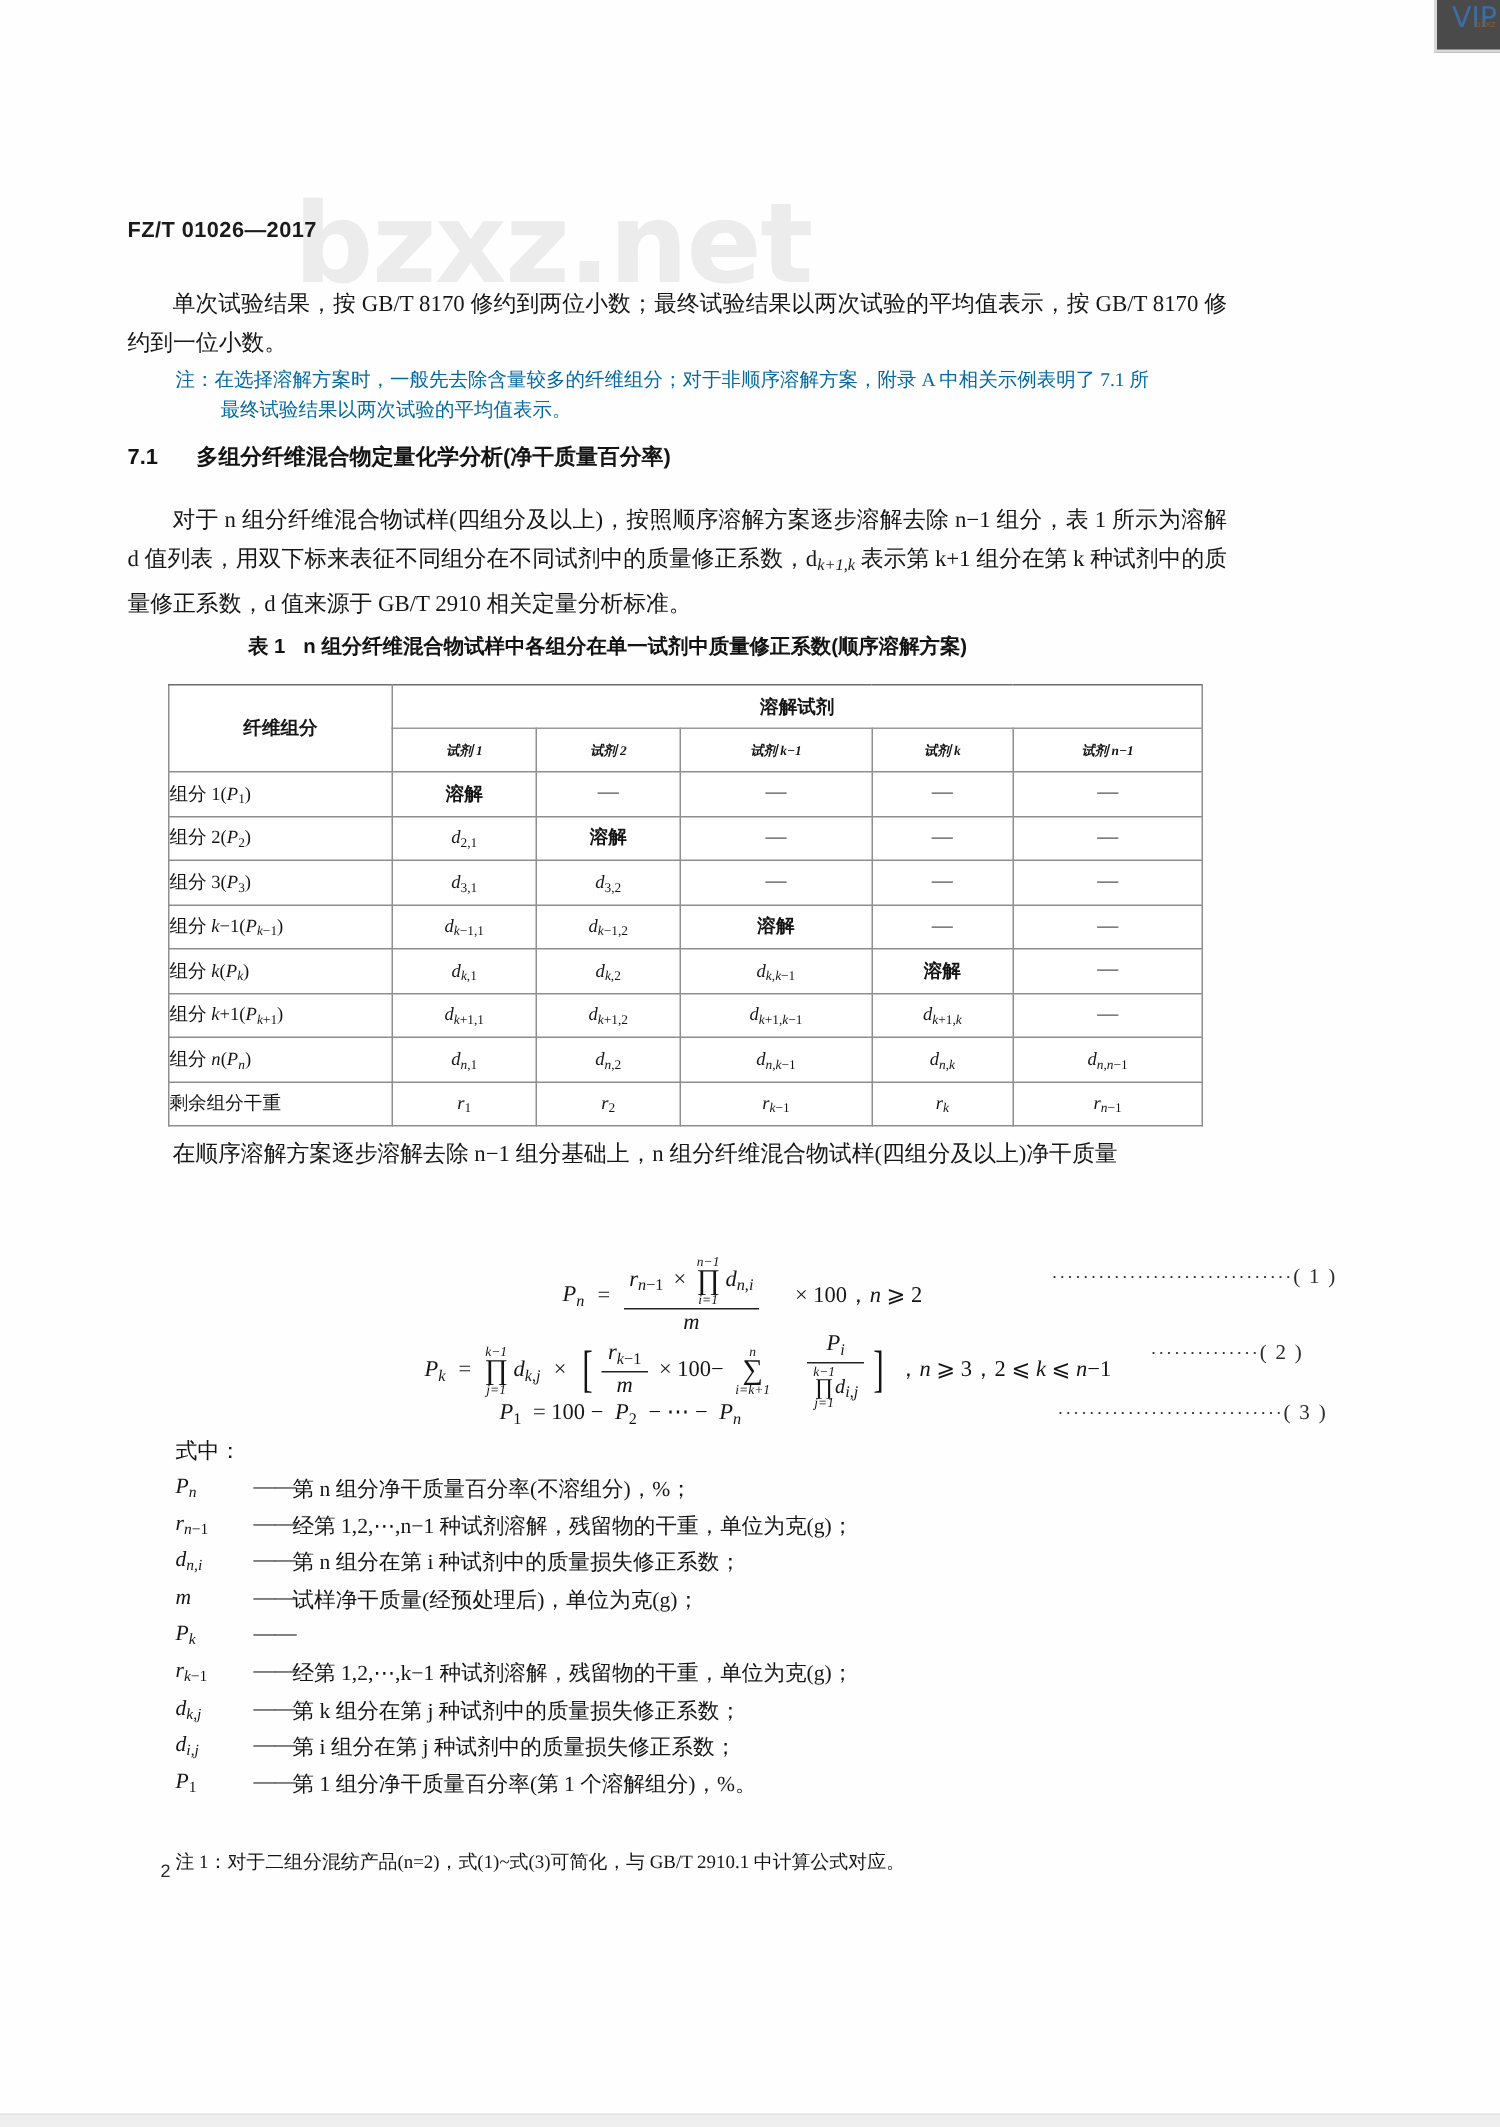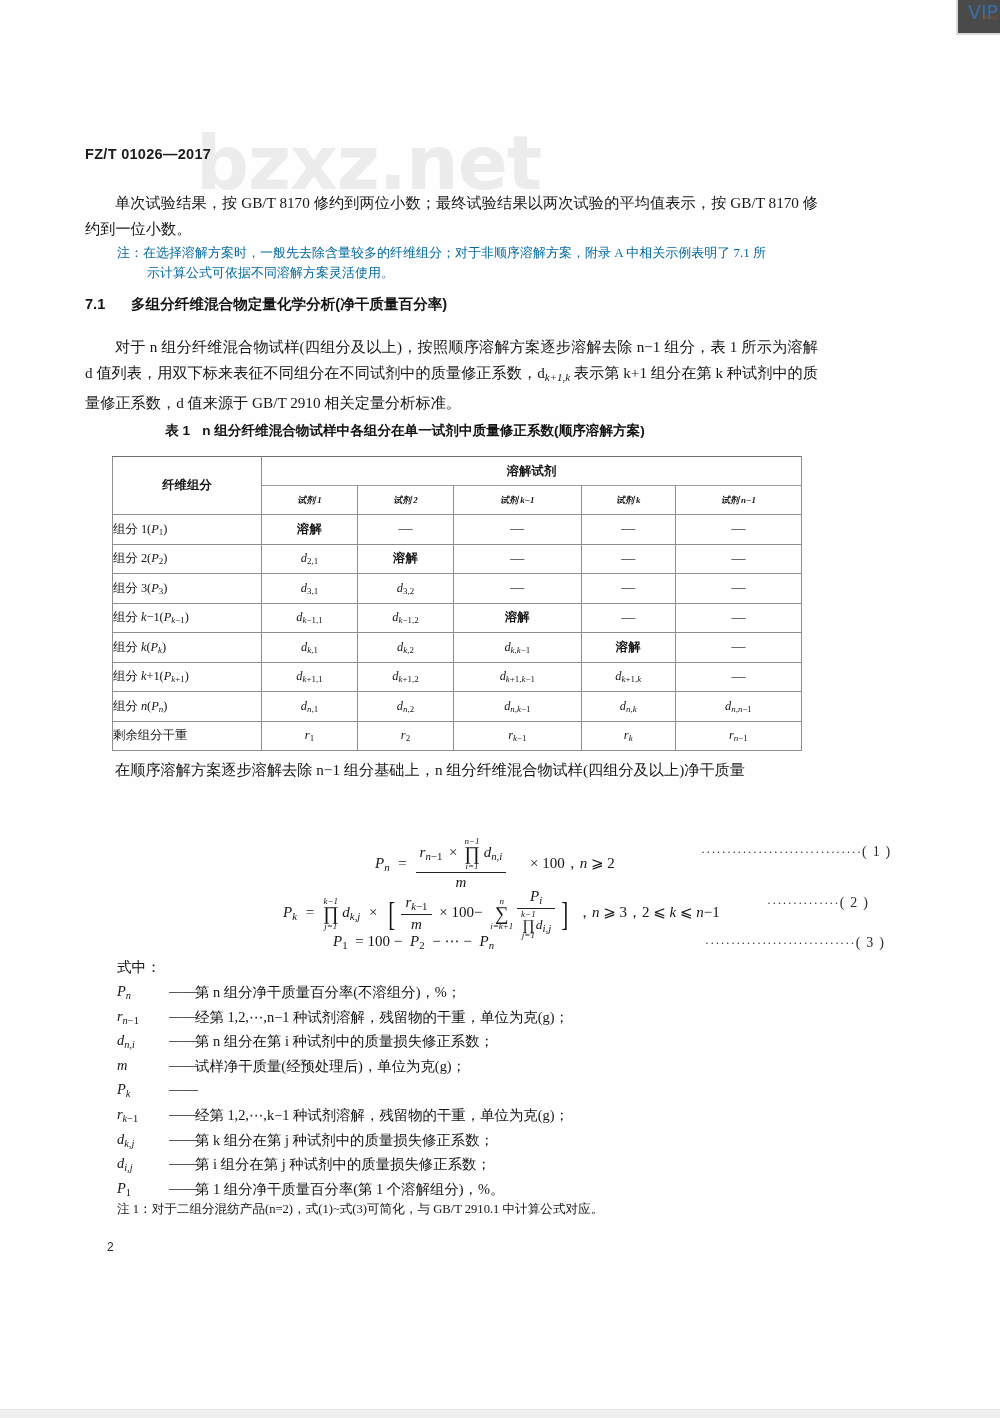--- a/index.html
+++ b/index.html
@@ -281,20 +281,21 @@
   }
 
   .foot-note {
     position: absolute;
     left: 117px;
     width: 700px;
     font-size: 12.6px;
     line-height: 21px;
     color: #151515;
     white-space: nowrap;
+    margin-top: 32px;
   }
 
   .page-number {
     position: absolute;
     left: 107px;
     top: 1240px;
     font-family: "Liberation Sans", sans-serif;
     font-size: 12px;
     color: #2a2a2a;
   }
@@ -313,21 +314,21 @@
 </div>
 
 <div id="content">
 
   <div class="std-header">FZ/T 01026—2017</div>
 
   <div class="body-block indent" style="top:190px;">单次试验结果，按 GB/T 8170 修约到两位小数；最终试验结果以两次试验的平均值表示，按 GB/T 8170 修约到一位小数。</div>
 
   <div class="note-block" style="top:243px;">
     <span class="hang"><span>注：</span><span>在选择溶解方案时，一般先去除含量较多的纤维组分；对于非顺序溶解方案，附录 A 中相关示例表明了 7.1 所</span></span>
-    <span class="hang2">示计算公式可依据不同溶解方案灵活使用。</span>
+    <span class="hang2">最终试验结果以两次试验的平均值表示。</span>
   </div>
 
   <div class="section-head" style="top:295px;">
     <span class="num">7.1</span><span>多组分纤维混合物定量化学分析(净干质量百分率)</span>
   </div>
 
   <div class="body-block indent" style="top:334px;">
     <span>对于 n 组分纤维混合物试样(四组分及以上)，按照顺序溶解方案逐步溶解去除 n−1 组分，表 1 所示为溶解 d 值列表，用双下标来表征不同组分在不同试剂中的质量修正系数，d</span><span class="sub">k+1,k</span><span> 表示第 k+1 组分在第 k 种试剂中的质量修正系数，d 值来源于 GB/T 2910 相关定量分析标准。</span>
   </div>
 
@@ -448,21 +449,21 @@
       <span class="bigop" style="font-size:12px;"><span class="lim-t">k−1</span><span class="glyph">∏</span><span class="lim-b">j=1</span></span>
       <span class="mi">d</span><span class="sub">k</span><span class="subr">,</span><span class="sub">j</span>
       <span style="margin:0 5px;">×</span>
       <span class="brk">[</span>
       <span class="frac">
         <span class="num"><span class="mi">r</span><span class="sub">k</span><span class="subr">−1</span></span>
         <span class="den"><span class="mi">m</span></span>
       </span>
       <span style="margin:0 4px;">× 100−</span>
       <span class="bigop" style="font-size:12px;"><span class="lim-t">n</span><span class="glyph">∑</span><span class="lim-b">i=k+1</span></span>
-      <span class="frac" style="margin-left:0;">
+      <span class="frac" style="margin-left:21px;">
         <span class="num"><span class="mi">P</span><span class="sub">i</span></span>
         <span class="den">
           <span class="bigop" style="font-size:9px;"><span class="lim-t">k−1</span><span class="glyph" style="font-size:15px;">∏</span><span class="lim-b">j=1</span></span><span class="mi" style="font-size:0.9em;">d</span><span class="sub">i</span><span class="subr">,</span><span class="sub">j</span>
         </span>
       </span>
       <span class="brk">]</span>
       <span style="margin-left:3px;">，<span class="mi">n</span> ⩾ 3，2 ⩽ <span class="mi">k</span> ⩽ <span class="mi">n</span>−1</span>
     </span>
     <span class="dotleader" style="left:682px; top:17px;">
       <span>··············</span><span class="eqnum">( 2 )</span>

